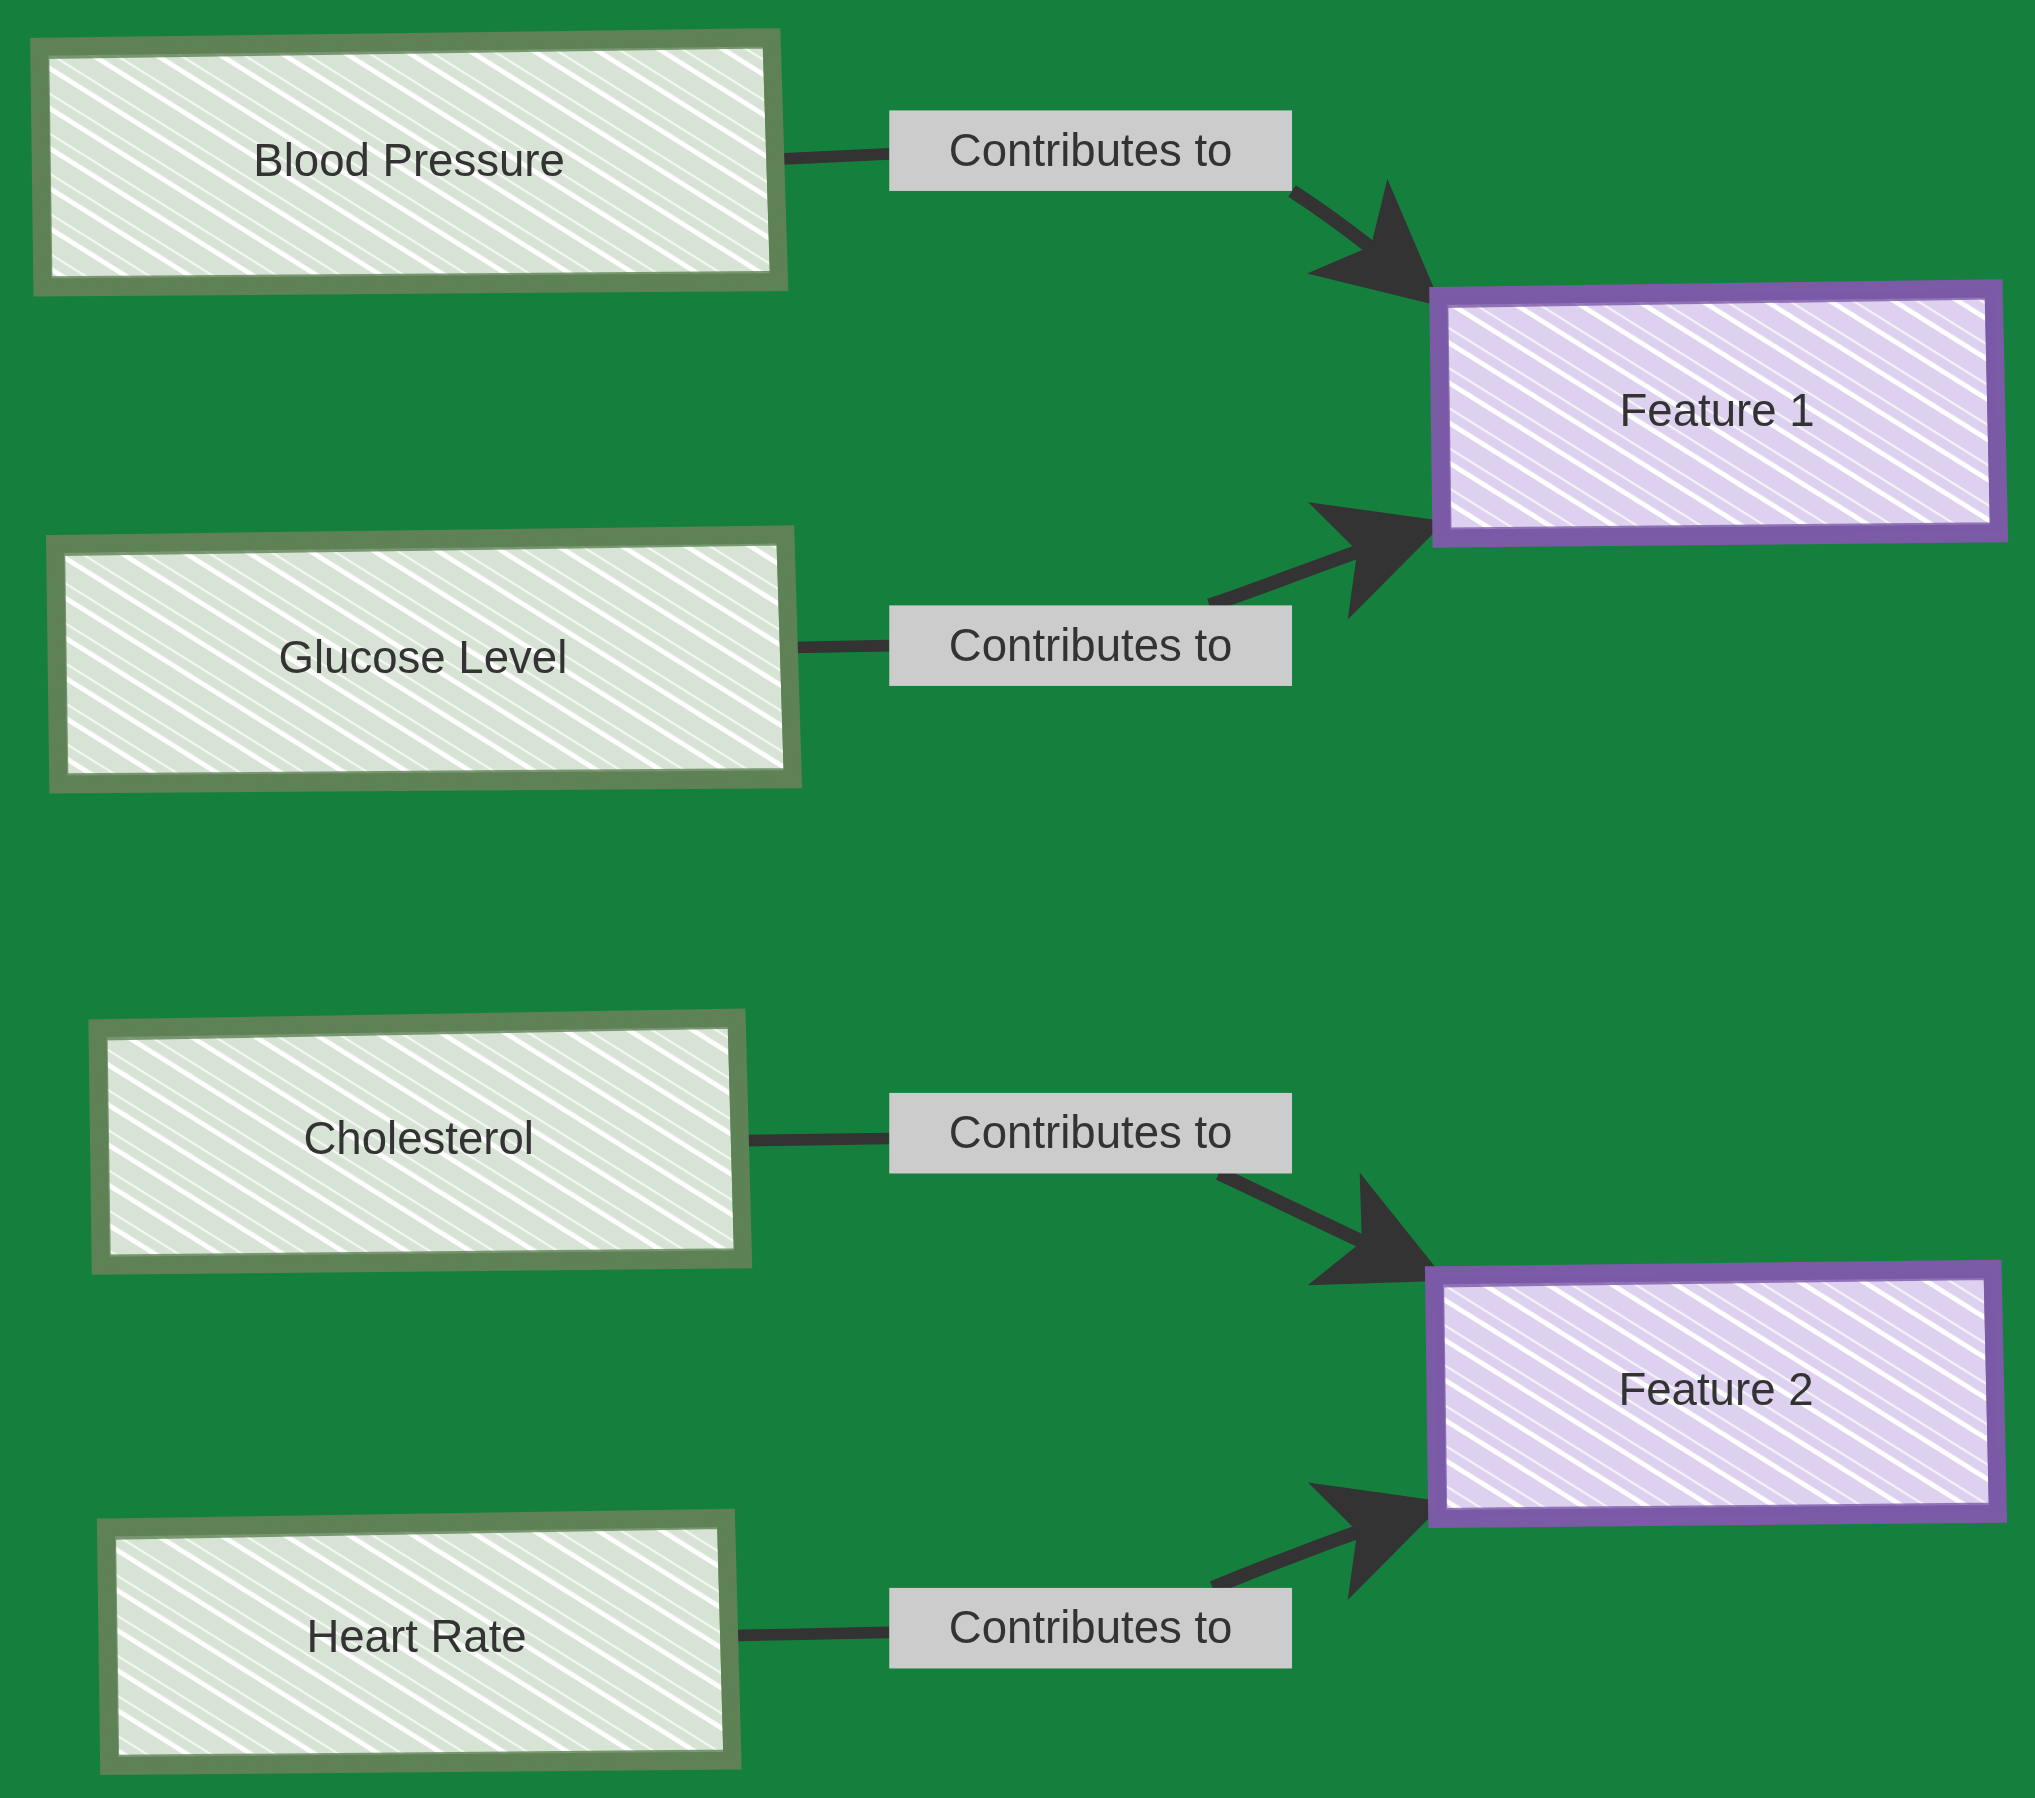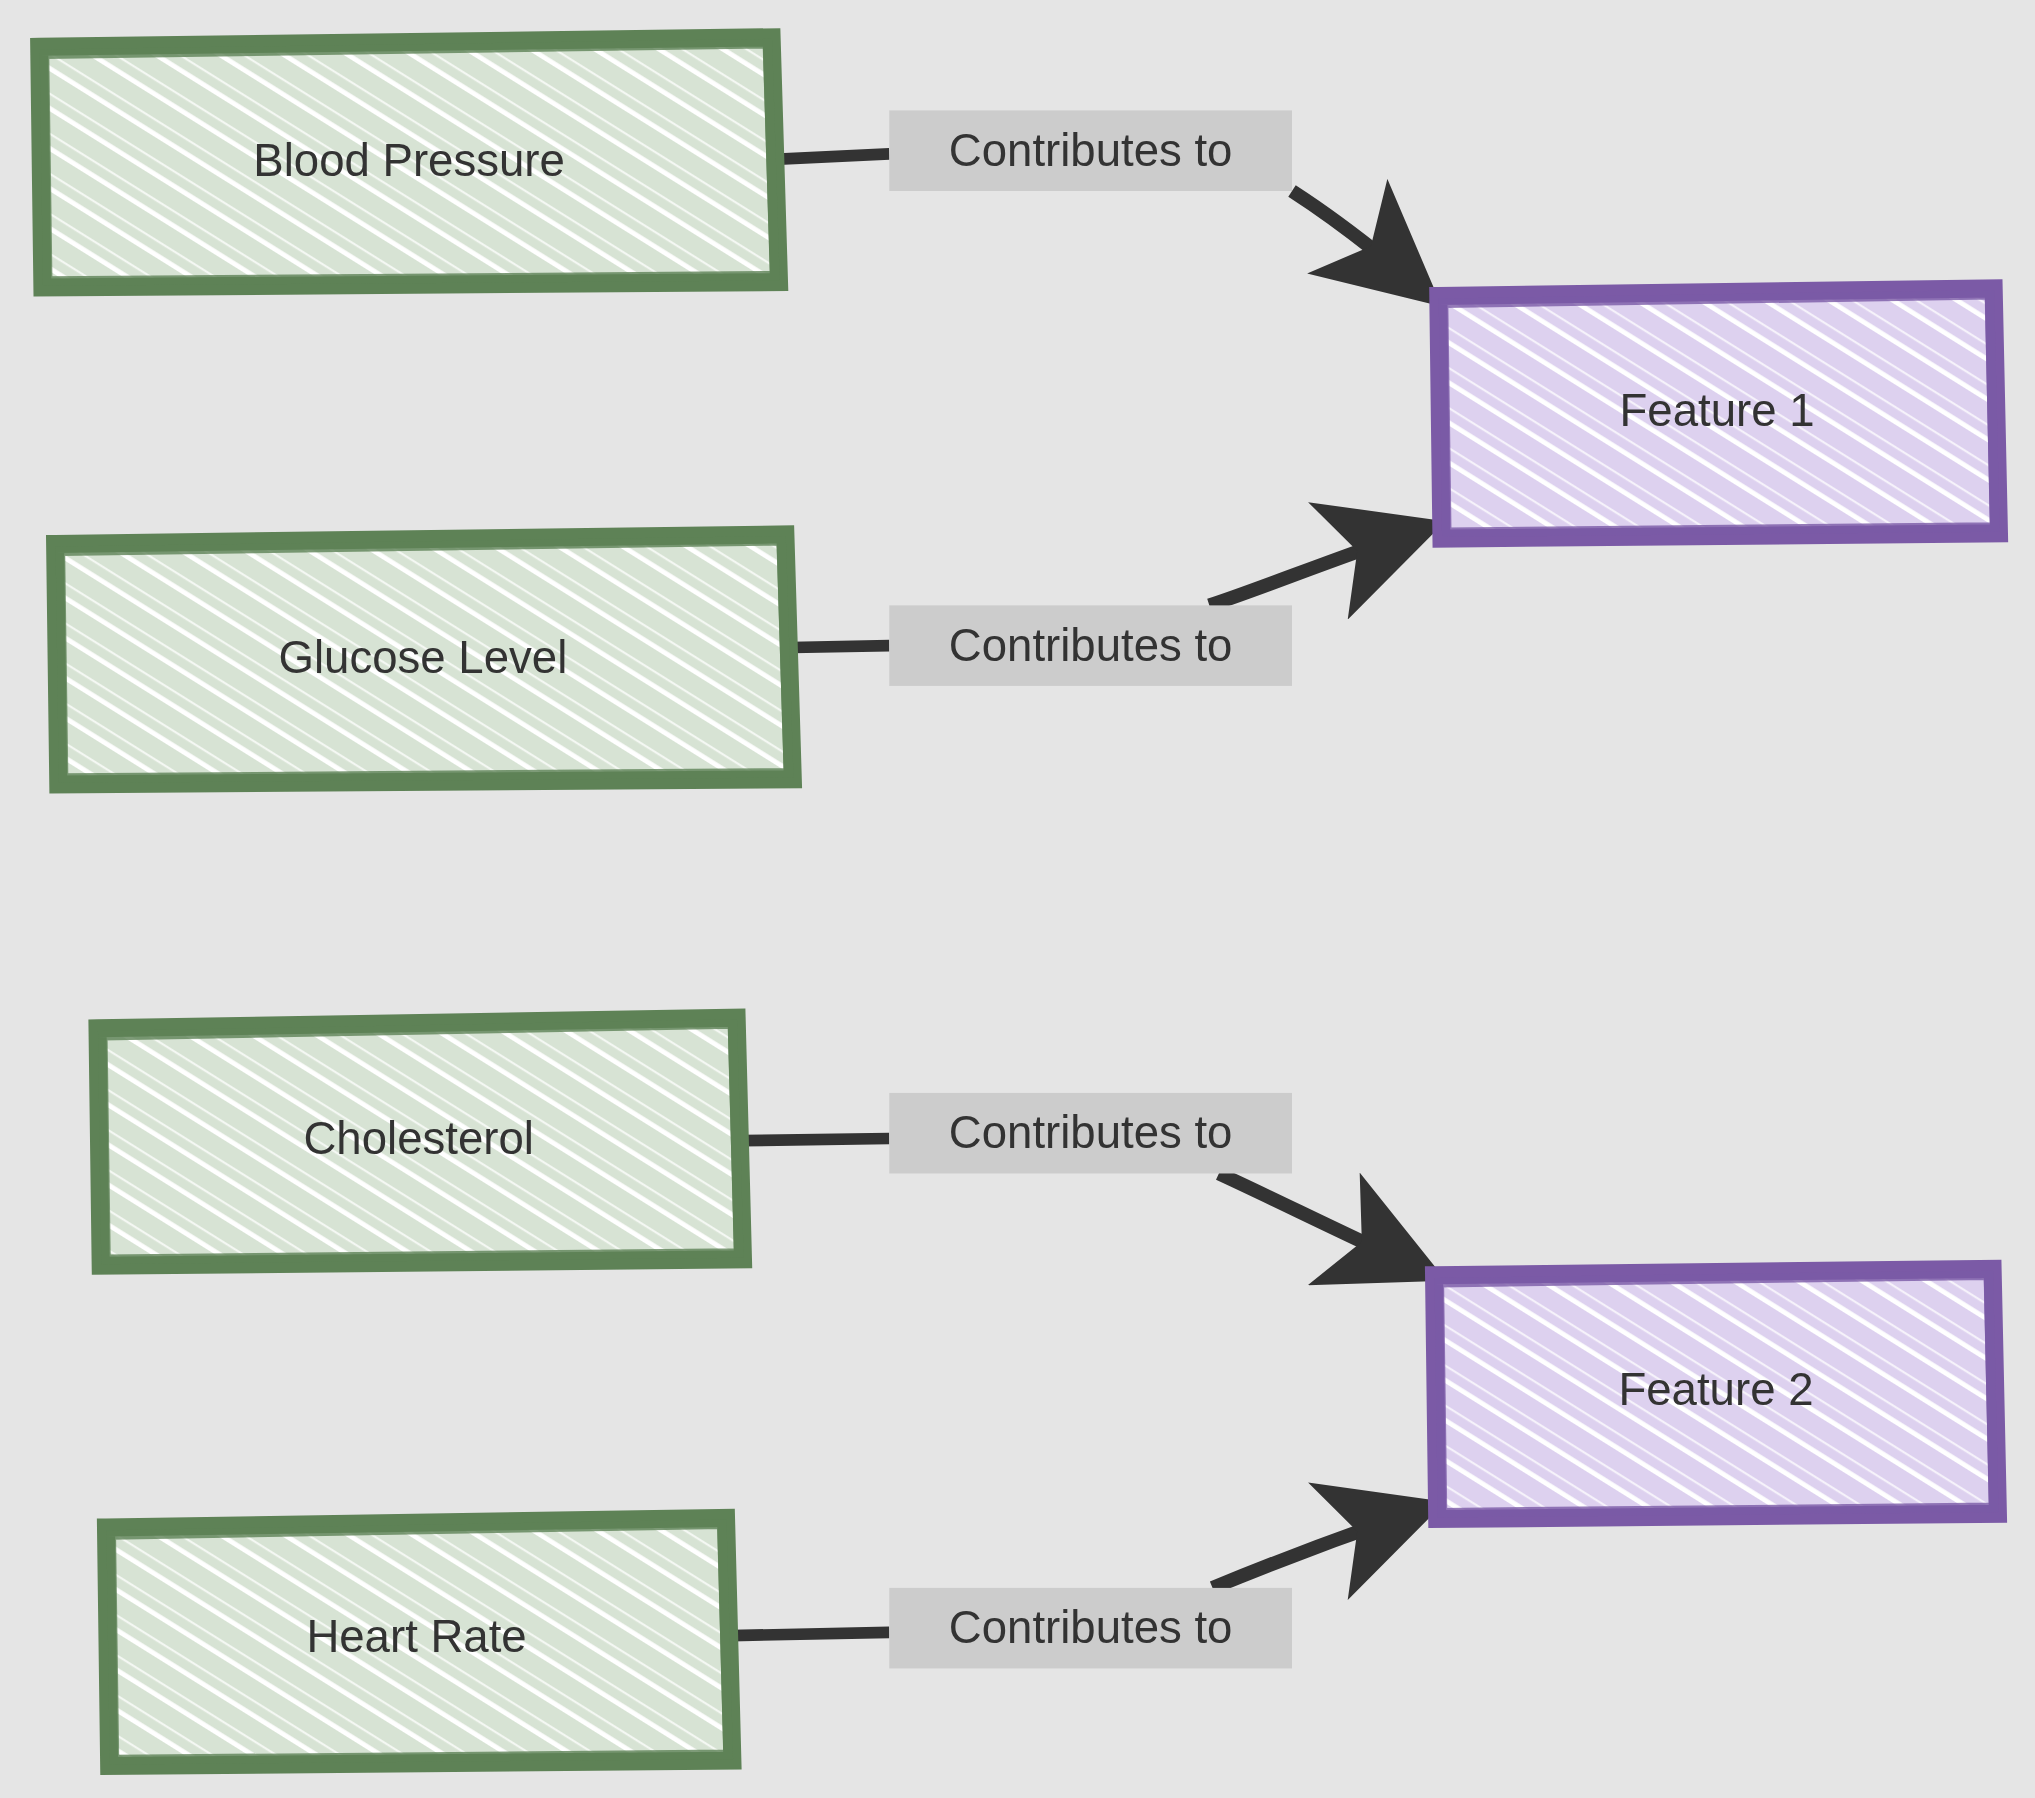--- a/index.html
+++ b/index.html
@@ -4,21 +4,21 @@
 <style>
   html, body {
     margin: 0;
     padding: 0;
     background: #ffffff;
   }
   #stage {
     position: relative;
     width: 2035px;
     height: 1799px;
-    background: #e5e5e5;
+    background: #15803d;
     overflow: hidden;
     font-family: "Liberation Sans", sans-serif;
   }
   #diagram-svg {
     position: absolute;
     left: 0;
     top: 0;
     width: 2035px;
     height: 1799px;
     display: block;

